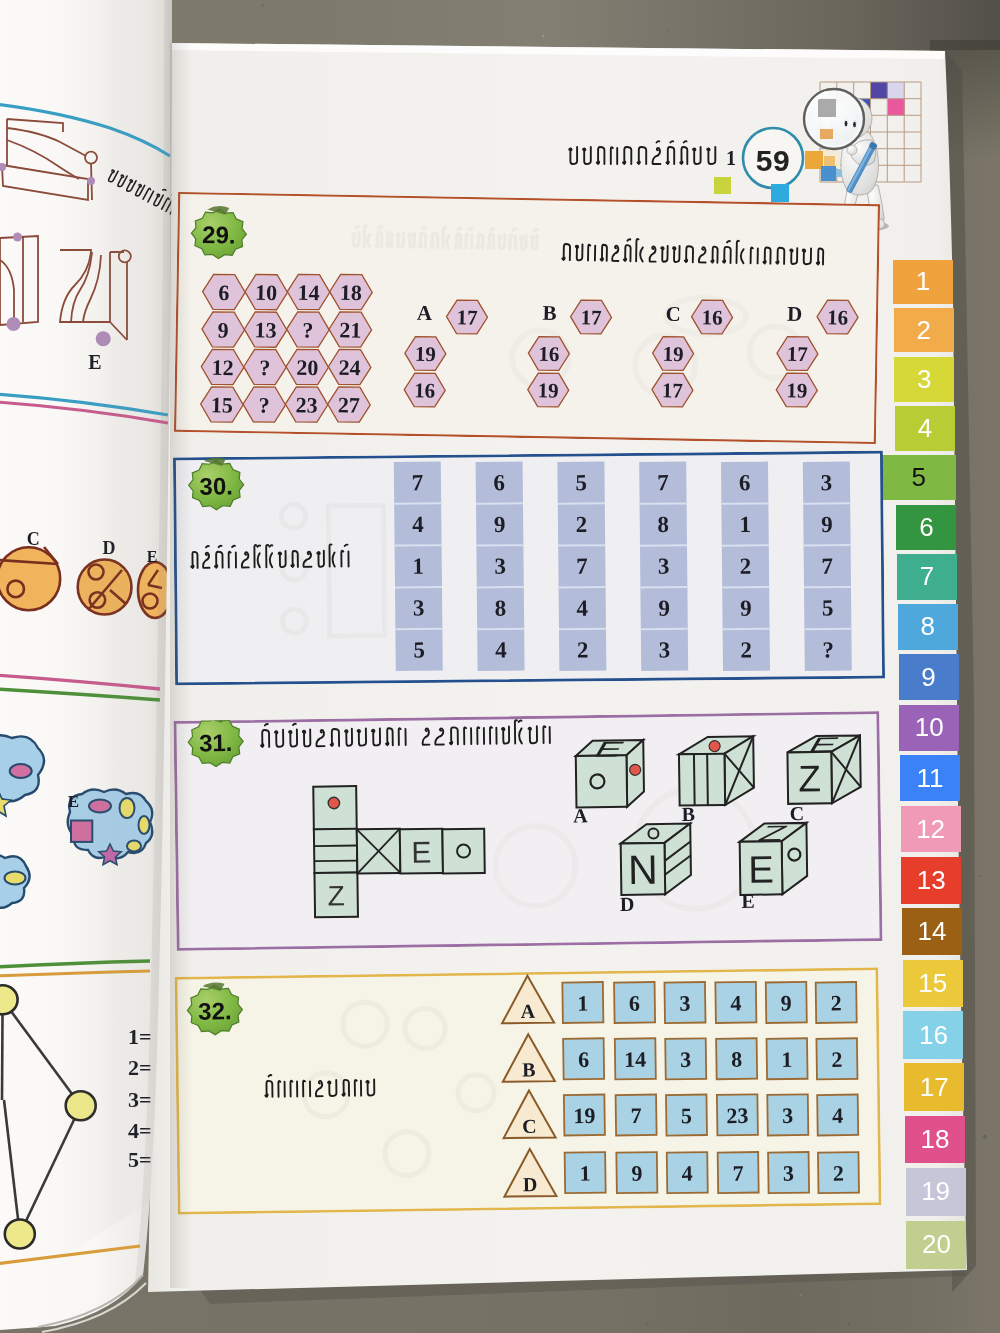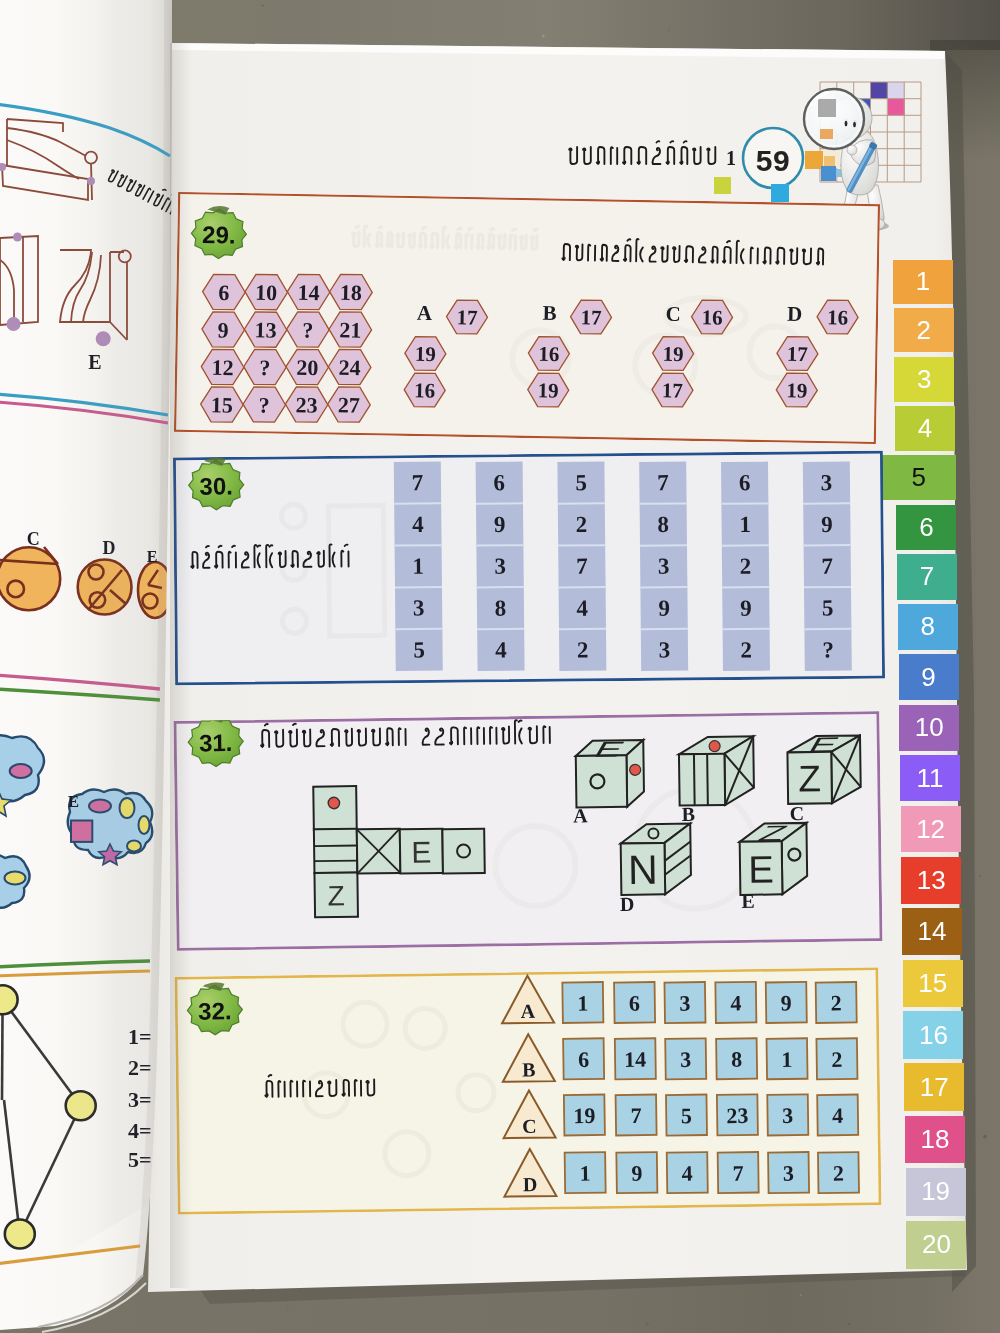--- a/index.html
+++ b/index.html
@@ -134,21 +134,21 @@
 <div class="tab" style="left:893px;top:259.7px;width:60px;height:44px;background:#f0a33c;color:#fff;">1</div>
 <div class="tab" style="left:893.7px;top:308.2px;width:60px;height:44.2px;background:#f2ab49;color:#fff;">2</div>
 <div class="tab" style="left:894.3px;top:357px;width:60px;height:44.5px;background:#d6d838;color:#fff;">3</div>
 <div class="tab" style="left:895px;top:405.9px;width:60px;height:44.7px;background:#b8cc35;color:#fff;">4</div>
 <div class="tab" style="left:881.7px;top:455.1px;width:74px;height:44.9px;background:#7fb842;color:#111;">5</div>
 <div class="tab" style="left:896.4px;top:504.6px;width:60px;height:45.2px;background:#33953f;color:#fff;">6</div>
 <div class="tab" style="left:897.1px;top:554.2px;width:60px;height:45.4px;background:#3fae8f;color:#fff;">7</div>
 <div class="tab" style="left:897.8px;top:604.1px;width:60px;height:45.6px;background:#4fa8dc;color:#fff;">8</div>
 <div class="tab" style="left:898.5px;top:654.2px;width:60px;height:45.8px;background:#4a7ccc;color:#fff;">9</div>
 <div class="tab" style="left:899.2px;top:704.6px;width:60px;height:46.1px;background:#9a63b8;color:#fff;">10</div>
-<div class="tab" style="left:899.9px;top:755.1px;width:60px;height:46.3px;background:#8b5cf6;color:#fff;">11</div>
+<div class="tab" style="left:899.9px;top:755.1px;width:60px;height:46.3px;background:#3b82f6;color:#fff;">11</div>
 <div class="tab" style="left:900.6px;top:805.9px;width:60px;height:46.5px;background:#f09ab8;color:#fff;">12</div>
 <div class="tab" style="left:901.3px;top:857px;width:60px;height:46.7px;background:#e63e2b;color:#fff;">13</div>
 <div class="tab" style="left:902px;top:908.2px;width:60px;height:47px;background:#9c6014;color:#fff;">14</div>
 <div class="tab" style="left:902.7px;top:959.7px;width:60px;height:47.2px;background:#ecc93a;color:#fff;">15</div>
 <div class="tab" style="left:903.4px;top:1011.4px;width:60px;height:47.4px;background:#85d2e8;color:#fff;">16</div>
 <div class="tab" style="left:904.2px;top:1063.3px;width:60px;height:47.7px;background:#e8ba2e;color:#fff;">17</div>
 <div class="tab" style="left:904.9px;top:1115.5px;width:60px;height:47.9px;background:#e0518c;color:#fff;">18</div>
 <div class="tab" style="left:905.6px;top:1167.9px;width:60px;height:48.1px;background:#c7c5d8;color:#fff;">19</div>
 <div class="tab" style="left:906.4px;top:1220.5px;width:60px;height:48.3px;background:#c0cf90;color:#fff;">20</div>
 

